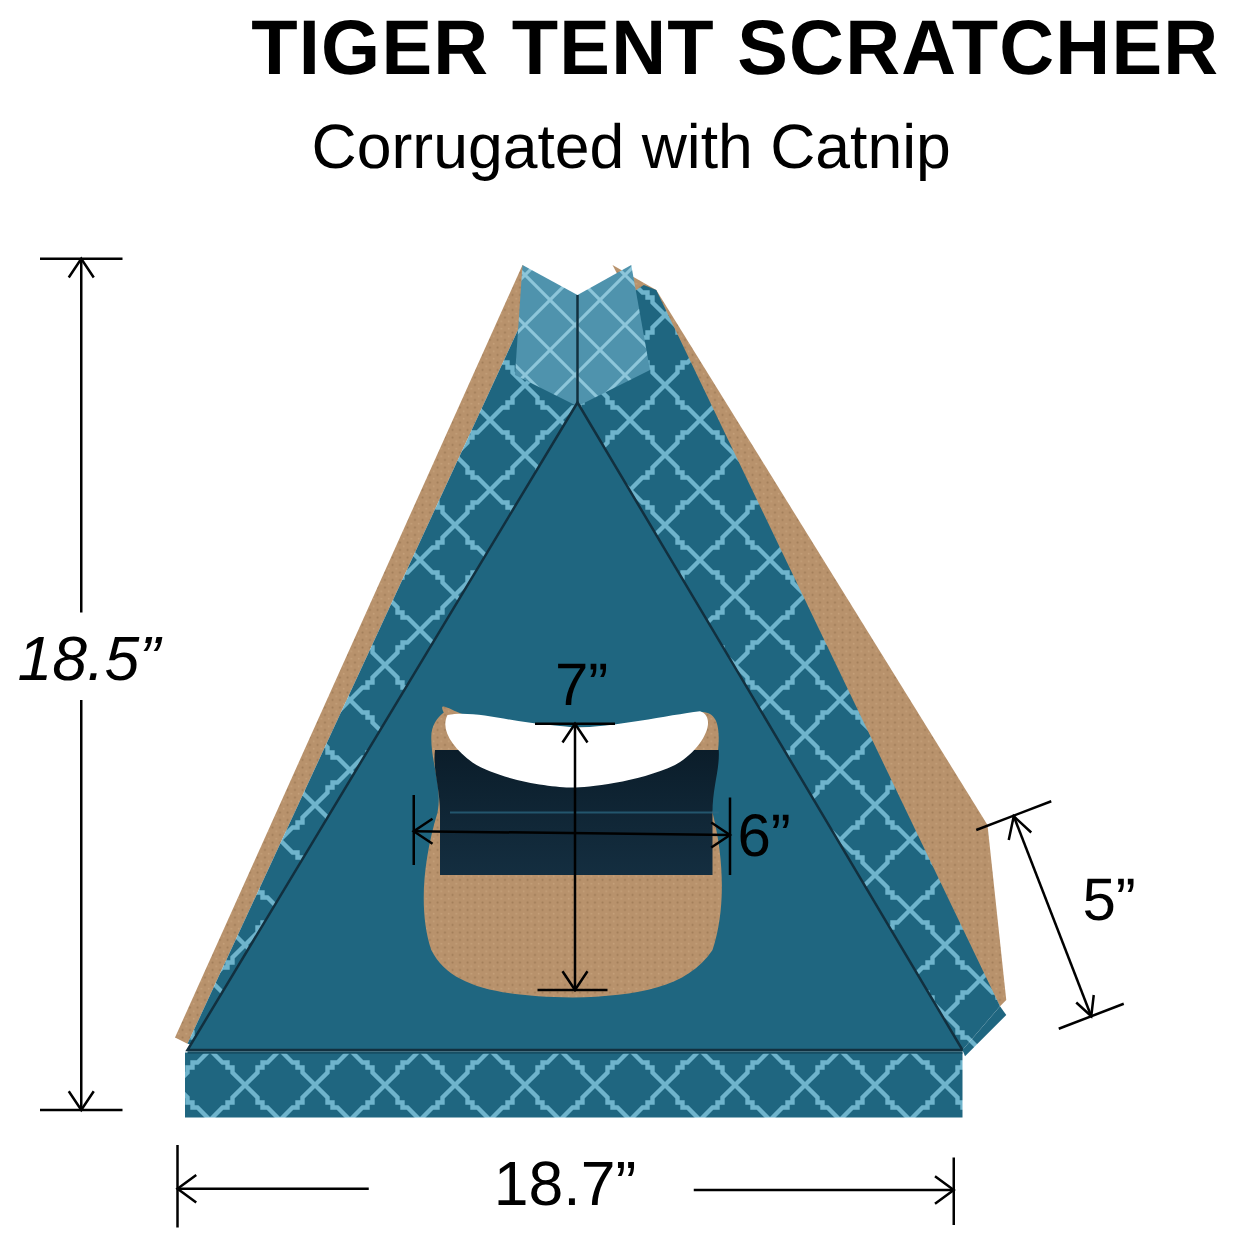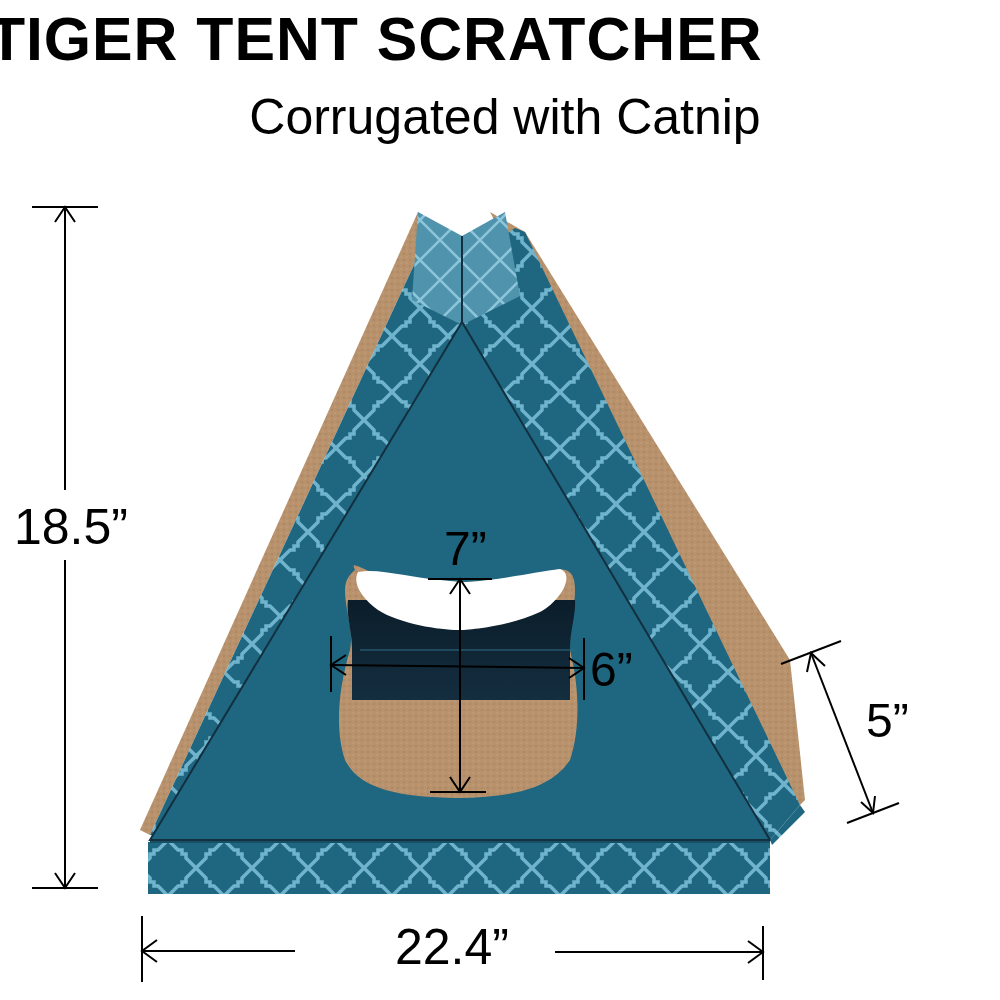--- a/index.html
+++ b/index.html
@@ -1,26 +1,26 @@
 <!DOCTYPE html>
 <html><head>
 <meta charset="utf-8">
 <style>
   html, body { margin: 0; padding: 0; background: #ffffff; }
   body { width: 1000px; height: 1000px; position: relative; overflow: hidden;
          font-family: "Liberation Sans", "DejaVu Sans", sans-serif; color: #000; }
-  .title { position: absolute; left: 0; width: 983px; top: 8px; text-align: left;
+  .title { position: absolute; left: 0; width: 983px; top: 8px; text-align: right;
            font-size: 62px; font-weight: 700; letter-spacing: 1px; line-height: 1; }
   .title span { display: inline-block; transform: scaleX(0.98); padding-left: 0px; margin-left:-20px;}
   .subtitle { position: absolute; left: 0; width: 1000px; top: 92px; text-align: center;
               font-size: 50px; font-weight: 400; line-height: 1; }
   .subtitle span { margin-left: 10px; }
   svg.art { position: absolute; left: 0; top: 0; }
   .dim { position: absolute; font-size: 48px; line-height: 1; font-weight: 400; }
-  .dim.height { left: 14px; top: 502px; font-size: 50px; }
+  .dim.height { left: 14px; top: 502px; font-size: 50px; font-style: italic; }
   .dim.width { left: 395px; top: 922px; font-size: 50px; }
   .dim.depth { left: 866px; top: 697px; font-size: 48px; }
   .dim.open-h { left: 444px; top: 525px; font-size: 48px; }
   .dim.open-w { left: 590px; top: 646px; font-size: 48px; }
 </style>
 </head>
 <body>
 
 <div class="title"><span>TIGER TENT SCRATCHER</span></div>
 <div class="subtitle"><span>Corrugated with Catnip</span></div>
@@ -113,16 +113,16 @@
   <g stroke="#000" stroke-width="2" fill="none">
     <line x1="331" y1="636" x2="331" y2="692"></line>
     <line x1="584" y1="638" x2="584" y2="700"></line>
     <line x1="331" y1="665" x2="584" y2="668"></line>
     <polyline points="346,655 331,665 346,675"></polyline>
     <polyline points="569,658 584,668 569,678"></polyline>
   </g>
 </svg>
 
 <div class="dim height">18.5”</div>
-<div class="dim width">22.4”</div>
+<div class="dim width">18.7”</div>
 <div class="dim depth">5”</div>
 <div class="dim open-h">7”</div>
 <div class="dim open-w">6”</div>
 
 </body></html>

